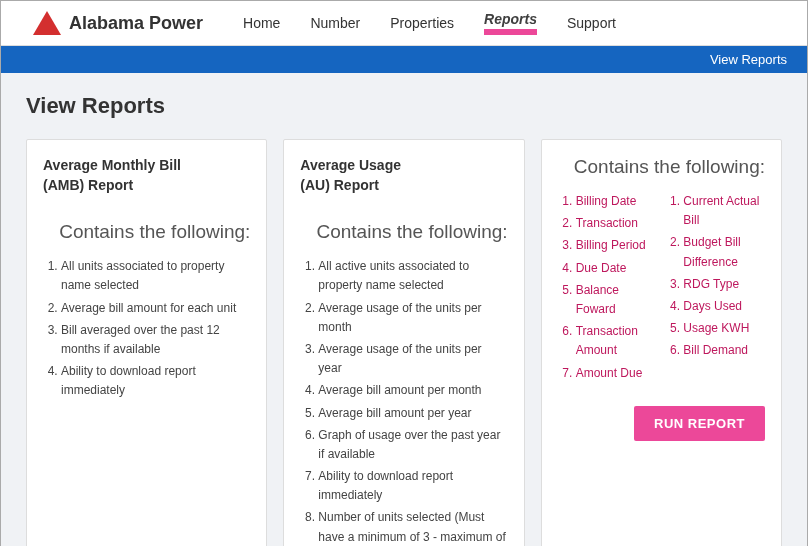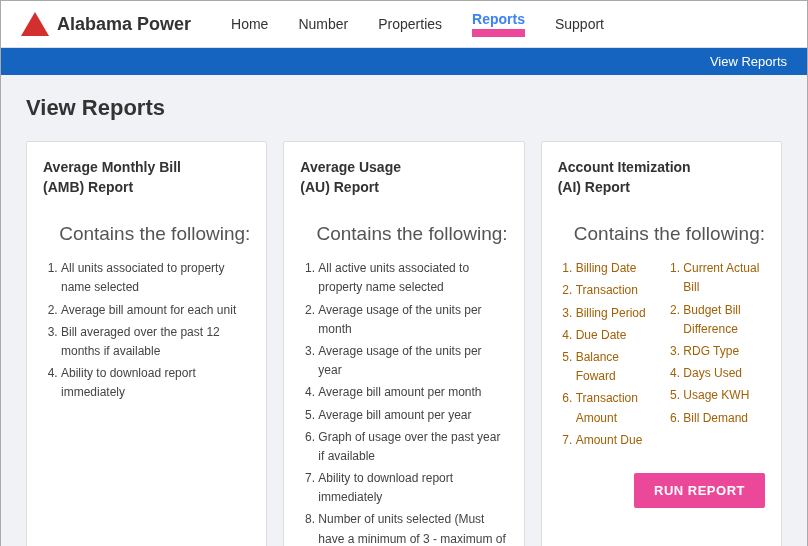--- a/index.html
+++ b/index.html
@@ -15,22 +15,22 @@
       width: 808px;
       min-height: 546px;
       background: #f0f2f5;
       border: 1px solid #aaa;
       box-shadow: 2px 2px 8px rgba(0,0,0,0.3);
     }
     
     .header {
       background: #fff;
       display: flex;
-      align-items: center;
-      padding: 10px 20px;
+      align-items: flex-start;
+      padding: 10px 32px;
       border-bottom: 1px solid #ddd;
     }
     .logo {
       display: flex;
       align-items: center;
       gap: 8px;
       margin-right: 40px;
     }
     .logo-triangle {
       width: 0;
@@ -50,24 +50,25 @@
       gap: 30px;
       align-items: center;
     }
     .nav-item {
       font-size: 14px;
       color: #333;
       cursor: pointer;
       text-decoration: none;
     }
     .nav-item.active {
-      color: #3b82f6;
-      font-weight: bold;
-      border-bottom: 8px solid #ec4899;
+      color: #404040;
+      font-weight: bold;
+      border-bottom: 6px solid #ec4899;
       padding-bottom: 2px;
+      font-style: italic;
     }
     
     .breadcrumb-bar {
       background: #1565c0;
       padding: 6px 20px;
       display: flex;
       justify-content: flex-end;
     }
     .breadcrumb-item {
       color: #fff;
@@ -122,21 +123,21 @@
     .card-list li {
       margin-bottom: 3px;
     }
     
     .dual-list {
       display: flex;
       gap: 8px;
     }
     .dual-list ol {
       font-size: 12px;
-      color: #a16207;
+      color: #be185d;
       padding-left: 18px;
       line-height: 1.6;
       flex: 1;
     }
     .dual-list ol li {
       margin-bottom: 3px;
     }
     .run-report-btn {
       display: block;
       background: #ec4899;
@@ -202,21 +203,20 @@
           <li>Average bill amount per month</li>
           <li>Average bill amount per year</li>
           <li>Graph of usage over the past year if available</li>
           <li>Ability to download report immediately</li>
           <li>Number of units selected (Must have a minimum of 3 - maximum of 17)</li>
         </ol>
 
       </div>
 
       <div class="card">
-        <div class="card-title">Account Itemization<br>(AI) Report</div>
         <div class="card-subtitle">Contains the following:</div>
         <div class="dual-list">
           <ol>
             <li>Billing Date</li>
             <li>Transaction</li>
             <li>Billing Period</li>
             <li>Due Date</li>
             <li>Balance Foward</li>
             <li>Transaction Amount</li>
             <li>Amount Due</li>

